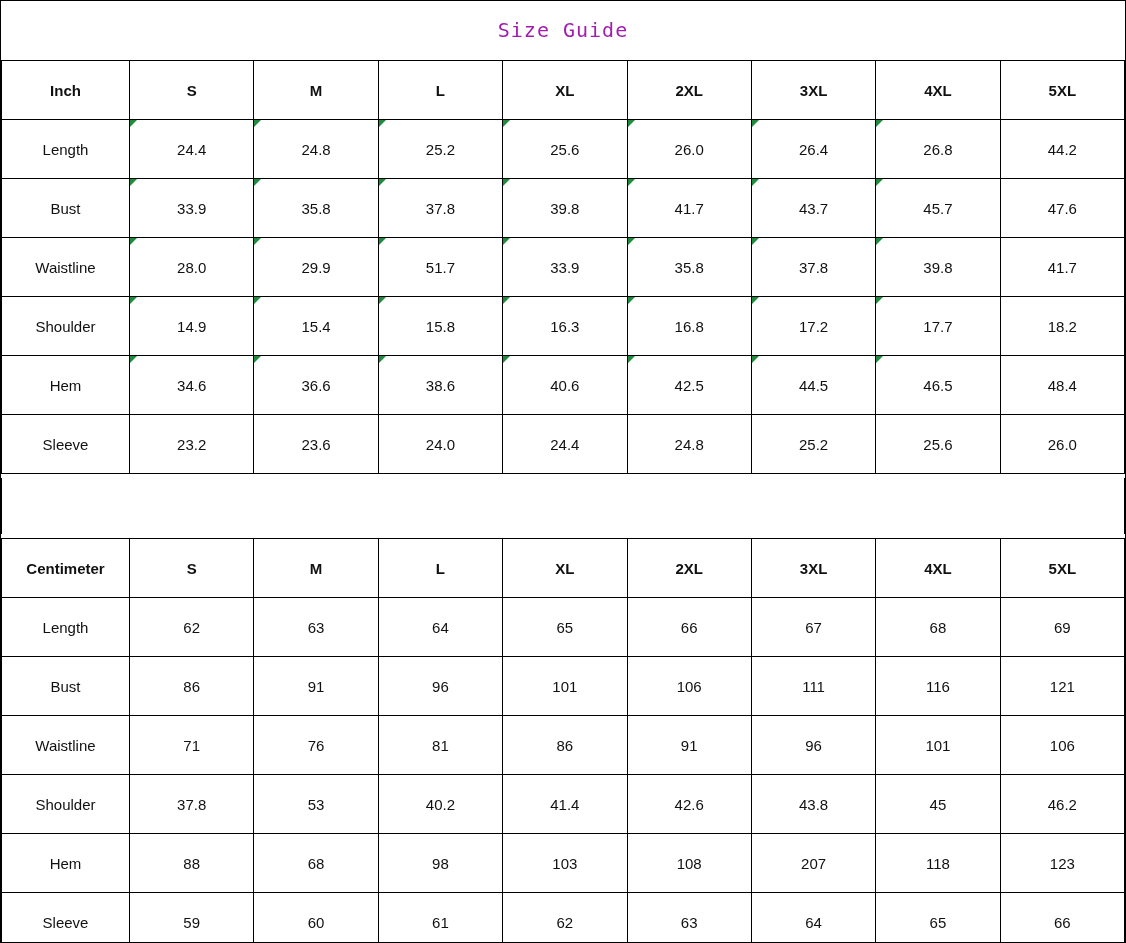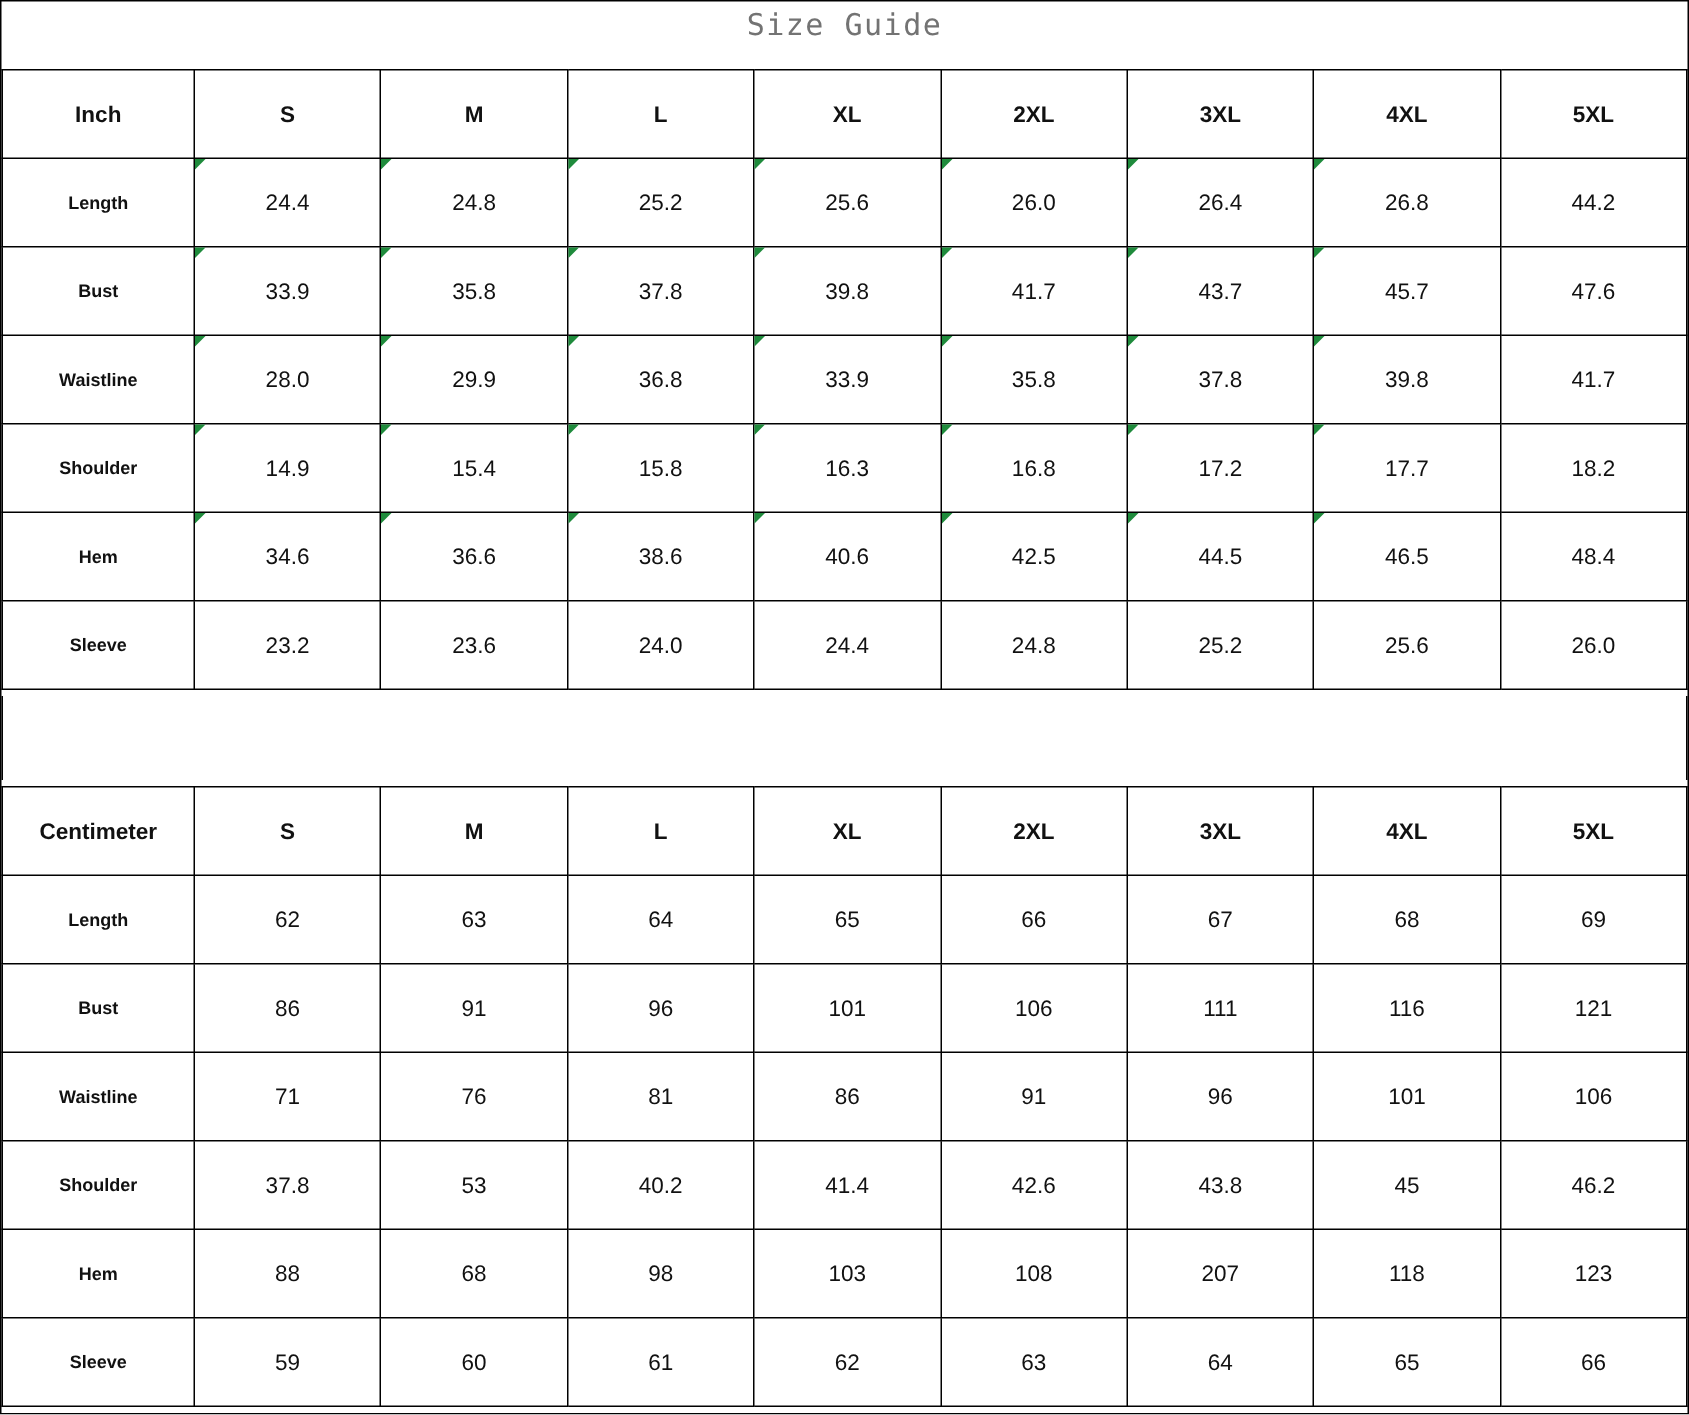--- a/index.html
+++ b/index.html
@@ -18,42 +18,42 @@
     position: relative;
     width: 1126px;
     height: 943px;
     box-sizing: border-box;
   }
   .title {
     font-family: "DejaVu Sans Mono", monospace;
     font-size: 20px;
     letter-spacing: 1px;
     text-align: center;
-    padding-top: 4px;
+    padding-top: 18px;
     padding-bottom: 14px;
-    color: #737373;
+    color: #a21caf;
   }
   table.size-table {
     border-collapse: collapse;
     width: 1124px;
     margin: 4px auto;
     table-layout: fixed;
   }
   table.size-table td {
     border: 1px solid #000000;
     height: 56px;
     text-align: center;
     vertical-align: middle;
     font-size: 15px;
     color: #111;
     position: relative;
   }
   table.size-table td.rowhead {
-    font-weight: bold;
-    font-size: 12px;
+    font-weight: normal;
+    font-size: 15px;
     width: 125px;
   }
   table.size-table td.colhead {
     font-weight: bold;
     font-size: 15px;
   }
   table.size-table td.unitcell {
     font-weight: bold;
     font-size: 15px;
   }
@@ -137,21 +137,21 @@
         <td class="mark">41.7</td>
         <td class="mark">43.7</td>
         <td class="mark">45.7</td>
         <td>47.6</td>
       </tr>
 
       <tr>
         <td class="rowhead">Waistline</td>
         <td class="mark">28.0</td>
         <td class="mark">29.9</td>
-        <td class="mark">36.8</td>
+        <td class="mark">51.7</td>
         <td class="mark">33.9</td>
         <td class="mark">35.8</td>
         <td class="mark">37.8</td>
         <td class="mark">39.8</td>
         <td>41.7</td>
       </tr>
 
       <tr>
         <td class="rowhead">Shoulder</td>
         <td class="mark">14.9</td>

